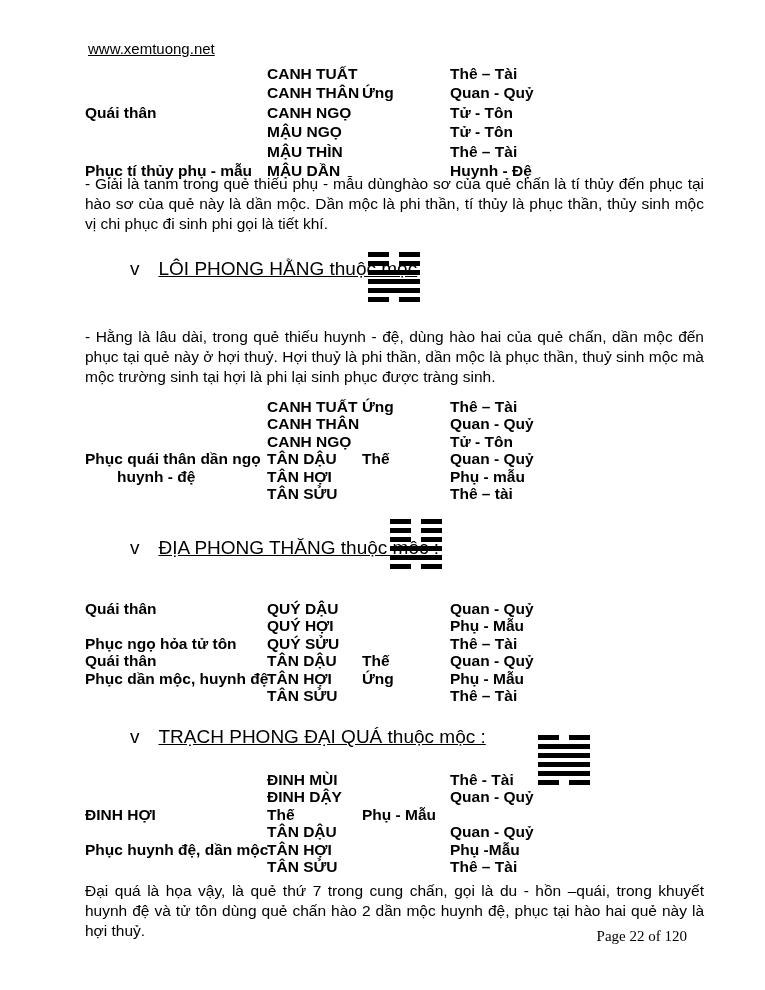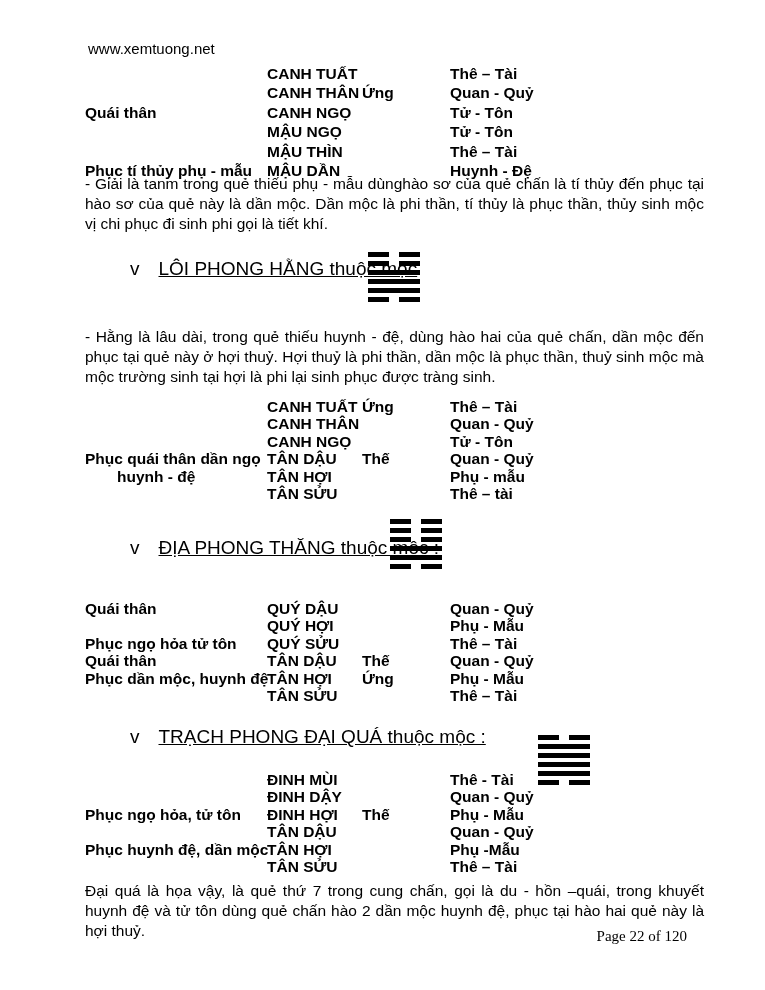--- a/index.html
+++ b/index.html
@@ -7,21 +7,21 @@
     position:relative;
     width:765px; height:990px;
     background:#ffffff;
     margin:0 auto;
     font-family:"Liberation Sans", sans-serif;
     color:#000;
     overflow:hidden;
   }
   .site-url {
     position:absolute; left:88px; top:40px;
-    font-size:15px; 
+    font-size:15px; text-decoration:underline;
   }
   .para {
     position:absolute; left:85px; width:619px;
     font-size:15.5px; line-height:20px; text-align:justify;
   }
   .hextable { position:absolute; left:85px; width:618px; font-size:15.5px;font-weight:bold; }
   .hexrow { display:grid; grid-template-columns:182px 95px 88px auto; }
   .t-loose .hexrow { line-height:19.4px; }
   .t-tight .hexrow { line-height:17.4px; }
   .cell { white-space:nowrap; }
@@ -215,21 +215,20 @@
       <span class="cell"></span>
       <span class="cell">Thê - Tài</span>
     </div>
     <div class="hexrow">
       <span class="cell"></span>
       <span class="cell">ĐINH DẬY</span>
       <span class="cell"></span>
       <span class="cell">Quan - Quỷ</span>
     </div>
     <div class="hexrow">
-      <span class="cell">Phục ngọ hỏa, tử tôn</span>
       <span class="cell">ĐINH HỢI</span>
       <span class="cell">Thế</span>
       <span class="cell">Phụ - Mẫu</span>
     </div>
     <div class="hexrow">
       <span class="cell"></span>
       <span class="cell">TÂN DẬU</span>
       <span class="cell"></span>
       <span class="cell">Quan - Quỷ</span>
     </div>

